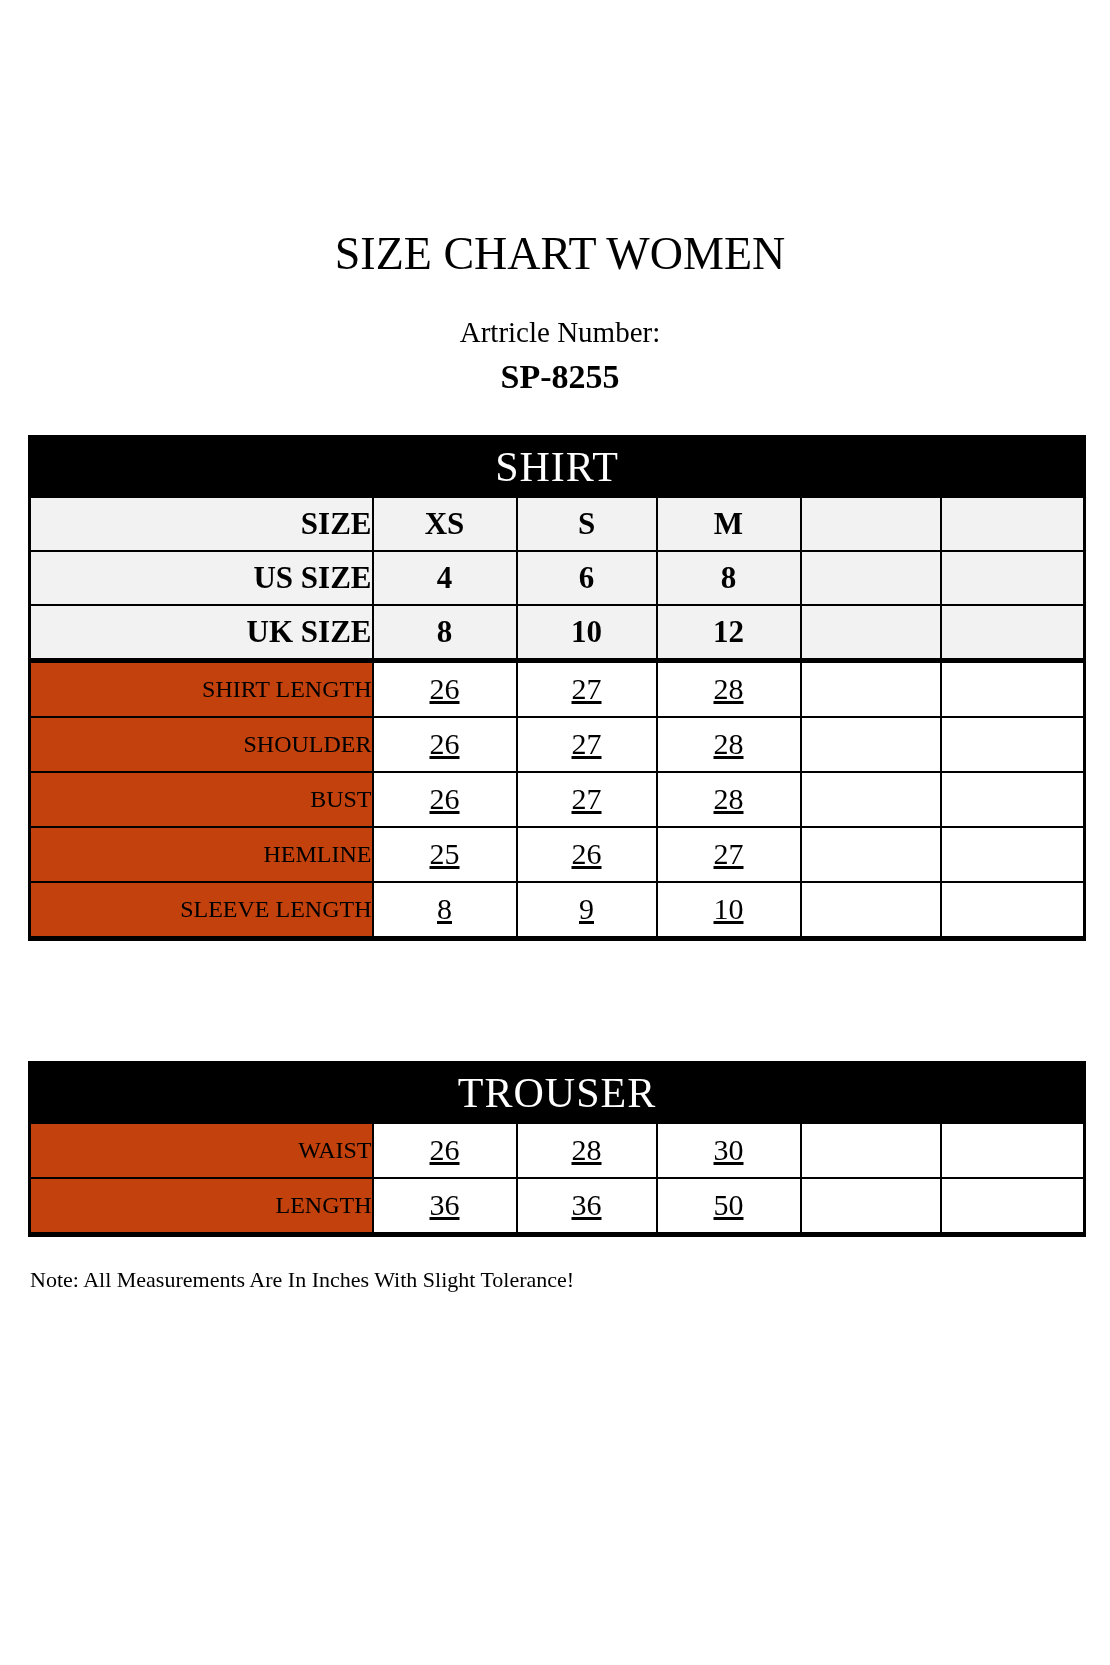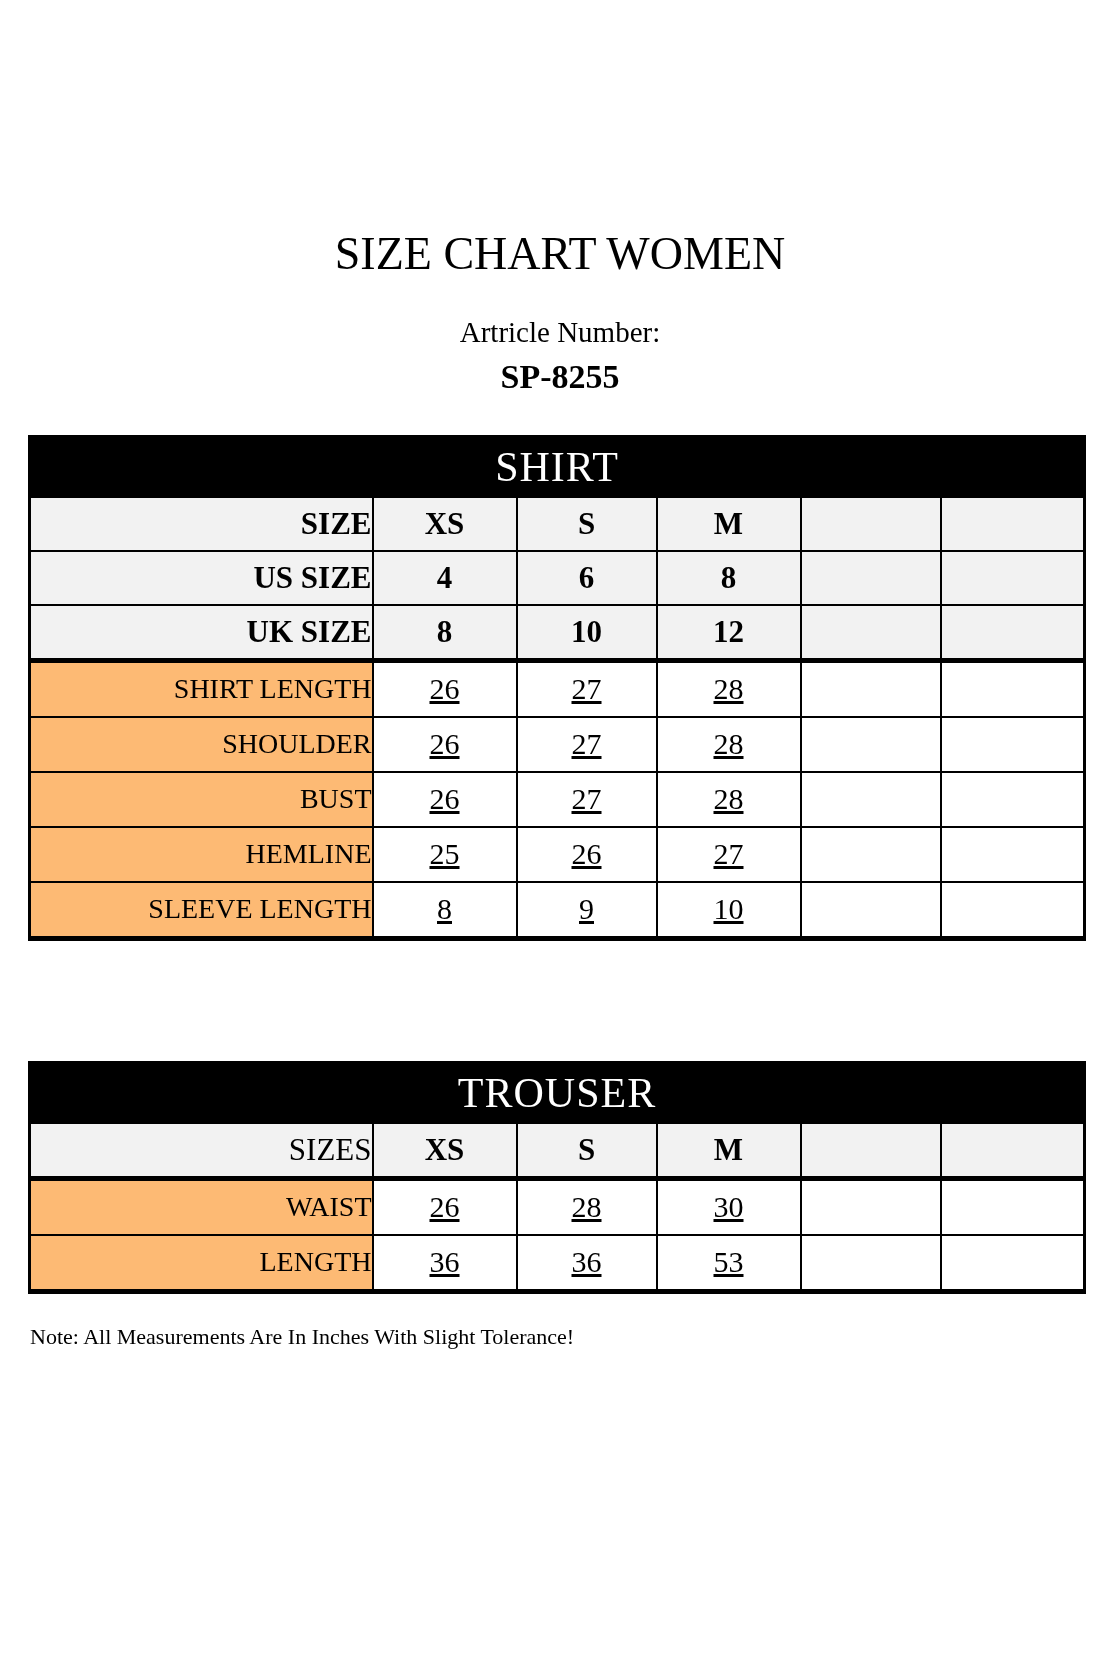--- a/index.html
+++ b/index.html
@@ -59,21 +59,21 @@
 
   td.label { text-align: right; padding-left: 5px; background: #f2f2f2; }
   td.val   { text-align: center; }
 
   tr.row-size td { background: #f2f2f2; height: 52px; }
   tr.row-size td.label { font-weight: bold; font-size: 31px; }
   tr.row-size td.val   { font-weight: bold; font-size: 31px; }
   tr.row-size.label-plain td.label { font-weight: normal; }
 
   tr.row-measure td { background: #ffffff; height: 53px; }
-  tr.row-measure td.label { background: #fdba74; font-size: 28px; }
+  tr.row-measure td.label { background: #c2410c; font-size: 24px; }
   tr.row-measure td.val   { font-size: 30px; text-decoration: underline; }
 
   .note {
     margin: 30px 0 0 30px;
     font-size: 22px;
   }
 </style>
 </head>
 <body>
 
@@ -173,40 +173,32 @@
     <col style="width:144px">
       <col style="width:140px">
       <col style="width:144px">
   </colgroup>
   <thead>
     <tr>
       <th class="table-title" colspan="6">TROUSER</th>
     </tr>
   </thead>
   <tbody>
-    <tr class="row-size label-plain sep">
-      <td class="label">SIZES</td>
-      <td class="val">XS</td>
-      <td class="val">S</td>
-      <td class="val">M</td>
-      <td class="val"></td>
-      <td class="val"></td>
-    </tr>
     <tr class="row-measure">
       <td class="label">WAIST</td>
       <td class="val">26</td>
       <td class="val">28</td>
       <td class="val">30</td>
       <td class="val"></td>
       <td class="val"></td>
     </tr>
     <tr class="row-measure">
       <td class="label">LENGTH</td>
       <td class="val">36</td>
       <td class="val">36</td>
-      <td class="val">53</td>
+      <td class="val">50</td>
       <td class="val"></td>
       <td class="val"></td>
     </tr>
   </tbody>
 </table>
 
 <div class="note">Note: All Measurements Are In Inches With Slight Tolerance!</div>
 
 </body></html>

